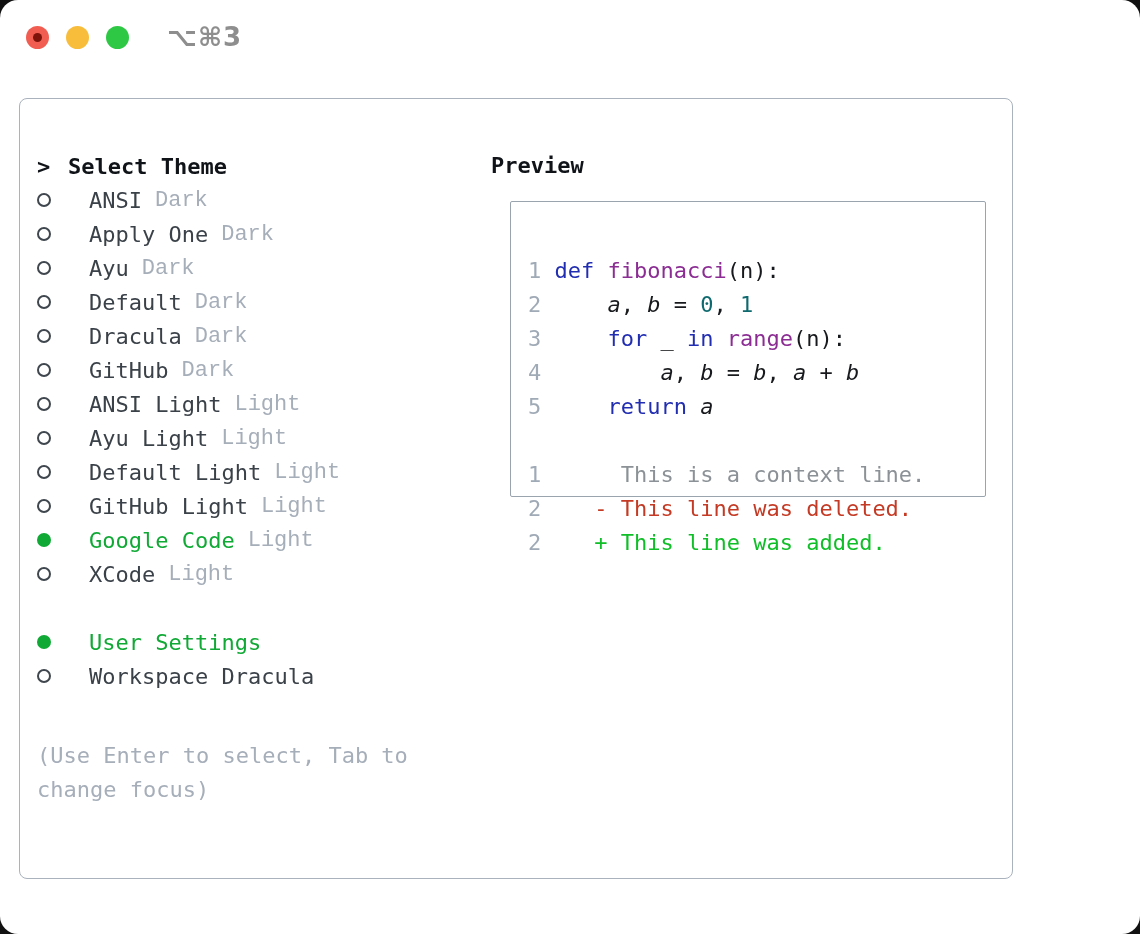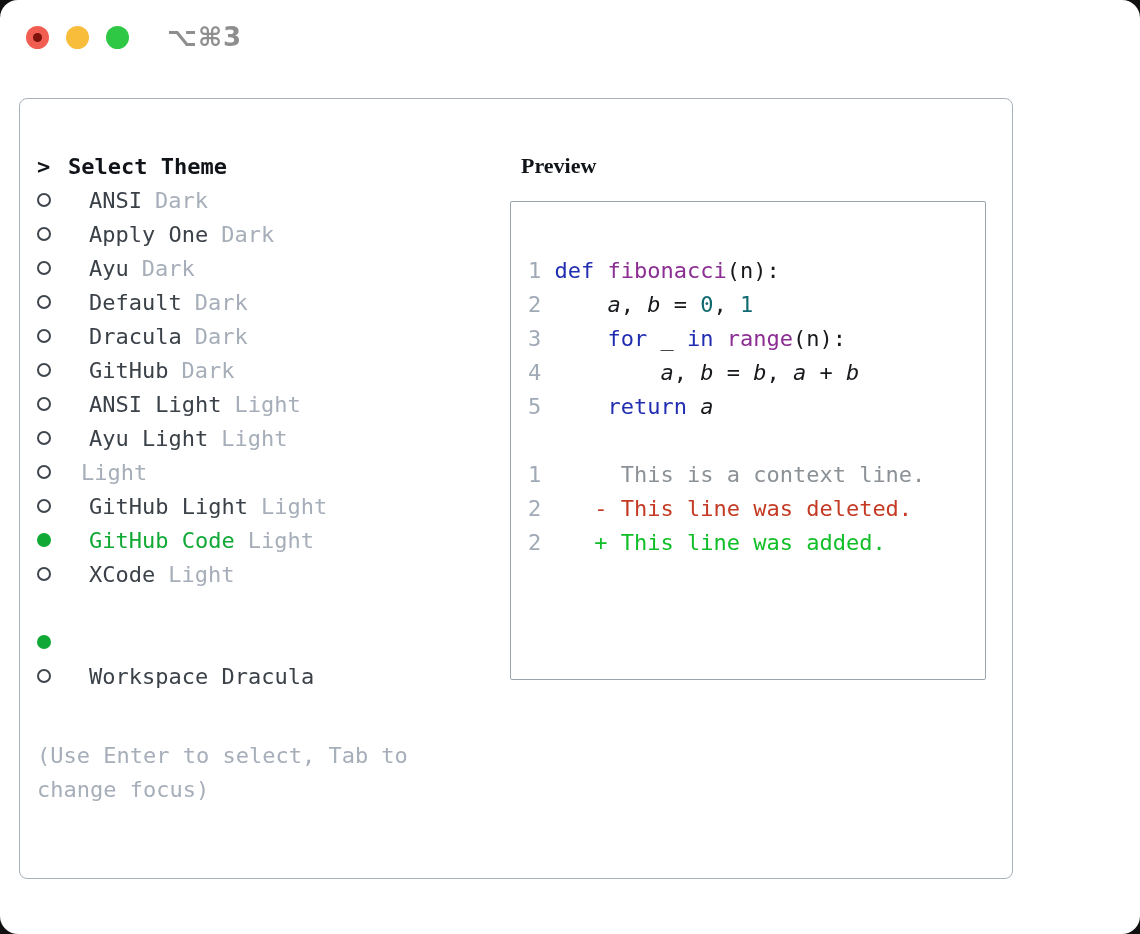--- a/index.html
+++ b/index.html
@@ -25,26 +25,26 @@
   .left-col{position:absolute;left:17px;top:50px;width:455px;}
   .row{display:flex;align-items:center;height:34px;white-space:pre;}
   .row.spacer{height:34px;}
   .marker{width:31px;display:flex;align-items:center;flex:0 0 31px;}
   .arrow{color:var(--heading);font-weight:bold;}
   .ring{width:14px;height:14px;border:2px solid var(--ring);border-radius:50%;box-sizing:border-box;}
   .dot{width:14px;height:14px;border-radius:50%;background:var(--green);}
   .h{font-weight:bold;color:var(--heading);}
   .h2{color:var(--heading);}
   .item-name{color:var(--item);margin-left:21px;}
-  .variant{color:var(--muted);margin-left:13px;}
+  .variant{color:var(--muted);margin-left:13px;font-family:Liberation Mono, monospace;}
   .selected .item-name{color:var(--green);}
   .help{color:var(--muted);width:432px;line-height:34px;margin-top:12px;}
   
-  .preview-heading{position:absolute;left:501px;top:50px;height:34px;line-height:34px;font-family:Liberation Serif, serif;}
-  .preview-box{position:absolute;left:490px;top:102px;width:476px;height:479px;
+  .preview-heading{position:absolute;left:471px;top:50px;height:34px;line-height:34px;}
+  .preview-box{position:absolute;left:490px;top:102px;width:476px;height:296px;
     border:1.5px solid var(--box-border);border-radius:2px;box-sizing:border-box;background:#fff;}
   #preview-code{margin:0;padding:52px 0 0 17px;line-height:34px;font-family:inherit;font-size:22px;}
   .pline{height:34px;white-space:pre;}
   .lnum{color:var(--lnum);}
   .tok-keyword{color:var(--kw);}
   .tok-function{color:var(--fn);}
   .tok-number{color:var(--tnum);}
   .tok-plain{color:var(--code);}
   .tok-variable{color:var(--code);font-style:italic;}
   .diff-context{color:var(--ctx);}
@@ -72,28 +72,28 @@
       </div>
       <div id="theme-list">
           <div class="row"><span class="marker"><span class="ring"></span></span><span class="item-name">ANSI</span><span class="variant">Dark</span></div>
           <div class="row"><span class="marker"><span class="ring"></span></span><span class="item-name">Apply One</span><span class="variant">Dark</span></div>
           <div class="row"><span class="marker"><span class="ring"></span></span><span class="item-name">Ayu</span><span class="variant">Dark</span></div>
           <div class="row"><span class="marker"><span class="ring"></span></span><span class="item-name">Default</span><span class="variant">Dark</span></div>
           <div class="row"><span class="marker"><span class="ring"></span></span><span class="item-name">Dracula</span><span class="variant">Dark</span></div>
           <div class="row"><span class="marker"><span class="ring"></span></span><span class="item-name">GitHub</span><span class="variant">Dark</span></div>
           <div class="row"><span class="marker"><span class="ring"></span></span><span class="item-name">ANSI Light</span><span class="variant">Light</span></div>
           <div class="row"><span class="marker"><span class="ring"></span></span><span class="item-name">Ayu Light</span><span class="variant">Light</span></div>
-          <div class="row"><span class="marker"><span class="ring"></span></span><span class="variant">Light</span></div>
+          <div class="row"><span class="marker"><span class="ring"></span></span><span class="item-name">Default Light</span><span class="variant">Light</span></div>
           <div class="row"><span class="marker"><span class="ring"></span></span><span class="item-name">GitHub Light</span><span class="variant">Light</span></div>
-          <div class="row selected"><span class="marker"><span class="dot"></span></span><span class="item-name">GitHub Code</span><span class="variant">Light</span></div>
+          <div class="row selected"><span class="marker"><span class="dot"></span></span><span class="item-name">Google Code</span><span class="variant">Light</span></div>
           <div class="row"><span class="marker"><span class="ring"></span></span><span class="item-name">XCode</span><span class="variant">Light</span></div>
         </div>
       <div class="row spacer"></div>
       <div id="apply-list">
-          <div class="row selected"><span class="marker"><span class="dot"></span></span></div>
+          <div class="row selected"><span class="marker"><span class="dot"></span></span><span class="item-name">User Settings</span></div>
           <div class="row"><span class="marker"><span class="ring"></span></span><span class="item-name">Workspace Dracula</span></div>
         </div>
       <div class="row spacer"></div>
       <div class="help">(Use Enter to select, Tab to change focus)</div>
     </div>
 
     <div class="preview-heading h">Preview</div>
     <div class="preview-box">
       <pre id="preview-code"><div class="pline"><span class="lnum">1 </span><span class="tok-keyword">def</span><span class="tok-plain"> </span><span class="tok-function">fibonacci</span><span class="tok-plain">(n):</span></div><div class="pline"><span class="lnum">2 </span><span class="tok-plain">    </span><span class="tok-variable">a</span><span class="tok-plain">, </span><span class="tok-variable">b</span><span class="tok-plain"> = </span><span class="tok-number">0</span><span class="tok-plain">, </span><span class="tok-number">1</span></div><div class="pline"><span class="lnum">3 </span><span class="tok-plain">    </span><span class="tok-keyword">for</span><span class="tok-plain"> _ </span><span class="tok-keyword">in</span><span class="tok-plain"> </span><span class="tok-function">range</span><span class="tok-plain">(n):</span></div><div class="pline"><span class="lnum">4 </span><span class="tok-plain">        </span><span class="tok-variable">a</span><span class="tok-plain">, </span><span class="tok-variable">b</span><span class="tok-plain"> = </span><span class="tok-variable">b</span><span class="tok-plain">, </span><span class="tok-variable">a</span><span class="tok-plain"> + </span><span class="tok-variable">b</span></div><div class="pline"><span class="lnum">5 </span><span class="tok-plain">    </span><span class="tok-keyword">return</span><span class="tok-plain"> </span><span class="tok-variable">a</span></div><div class="pline"> </div><div class="pline"><span class="lnum">1</span><span class="diff-context">      This is a context line.</span></div><div class="pline"><span class="lnum">2</span><span class="diff-deleted">    - This line was deleted.</span></div><div class="pline"><span class="lnum">2</span><span class="diff-added">    + This line was added.</span></div></pre>
     </div>

